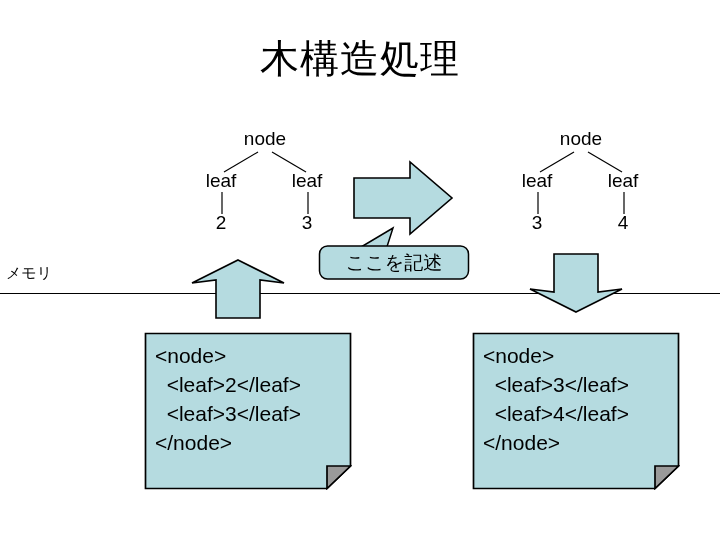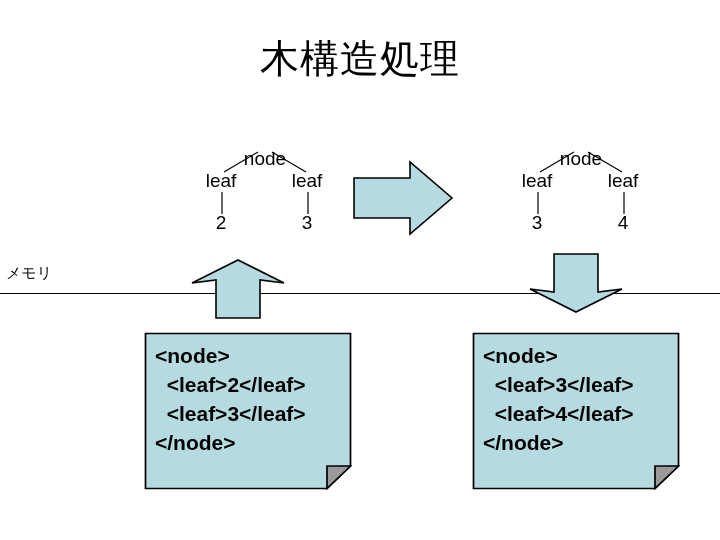--- a/index.html
+++ b/index.html
@@ -49,21 +49,21 @@
     width: 190px;
     height: 130px;
   }
   .tnode {
     position: absolute;
     font-size: 19px;
     line-height: 22px;
     white-space: nowrap;
     text-align: center;
   }
-  .tnode.root  { left: 0;   top: 2px;  width: 190px; margin-top: 20px; }
+  .tnode.root  { left: 0;   top: 2px;  width: 190px; }
   .tnode.lf-l  { left: 6px; top: 44px; width: 90px; }
   .tnode.lf-r  { left: 92px;top: 44px; width: 90px; }
   .tnode.v-l   { left: 6px; top: 86px; width: 90px; }
   .tnode.v-r   { left: 92px;top: 86px; width: 90px; }
 
   
   .big-arrow {
     position: absolute;
     left: 352px;
     top: 160px;
@@ -121,21 +121,20 @@
     height: 62px;
   }
   .v-arrow-up   { left: 190px; top: 258px; }
   .v-arrow-down { left: 528px; top: 252px; }
 
   
   .doc {
     position: absolute;
     width: 208px;
     height: 158px;
-    font-weight: bold;
   }
   .doc-left  { left: 144px; top: 332px; }
   .doc-right { left: 472px; top: 332px; }
   .doc svg {
     position: absolute;
     left: 0; top: 0;
     width: 208px;
     height: 158px;
   }
   .doc-code {
@@ -183,20 +182,27 @@
     <div class="tnode v-l">3</div>
     <div class="tnode v-r">4</div>
   </div>
 
   <div class="big-arrow">
     <svg viewBox="0 0 102 76" xmlns="http://www.w3.org/2000/svg">
       <polygon points="2,18 58,18 58,2 100,38 58,74 58,58 2,58" fill="#b5dbe0" stroke="#000" stroke-width="1.6" stroke-linejoin="miter"></polygon>
     </svg>
   </div>
 
+  <div class="callout">
+    <svg class="callout-svg" viewBox="0 0 152 72" xmlns="http://www.w3.org/2000/svg">
+      <path d="M 28,48 L 75,20 L 66,48 Z" fill="#b5dbe0" stroke="#000" stroke-width="1.5" stroke-linejoin="miter"></path>
+      <rect x="1.5" y="38" width="149" height="33" rx="8" ry="8" fill="#b5dbe0" stroke="#000" stroke-width="1.5"></rect>
+    </svg>
+    <div class="callout-text">ここを記述</div>
+  </div>
 
   <div class="divider"></div>
 
   <div class="side-label label-mem">メモリ</div>
 
   <div class="v-arrow v-arrow-up">
     <svg viewBox="0 0 96 62" xmlns="http://www.w3.org/2000/svg">
       <polygon points="48,2 94,25 70,22 70,60 26,60 26,22 2,25" fill="#b5dbe0" stroke="#000" stroke-width="1.6" stroke-linejoin="miter"></polygon>
     </svg>
   </div>

